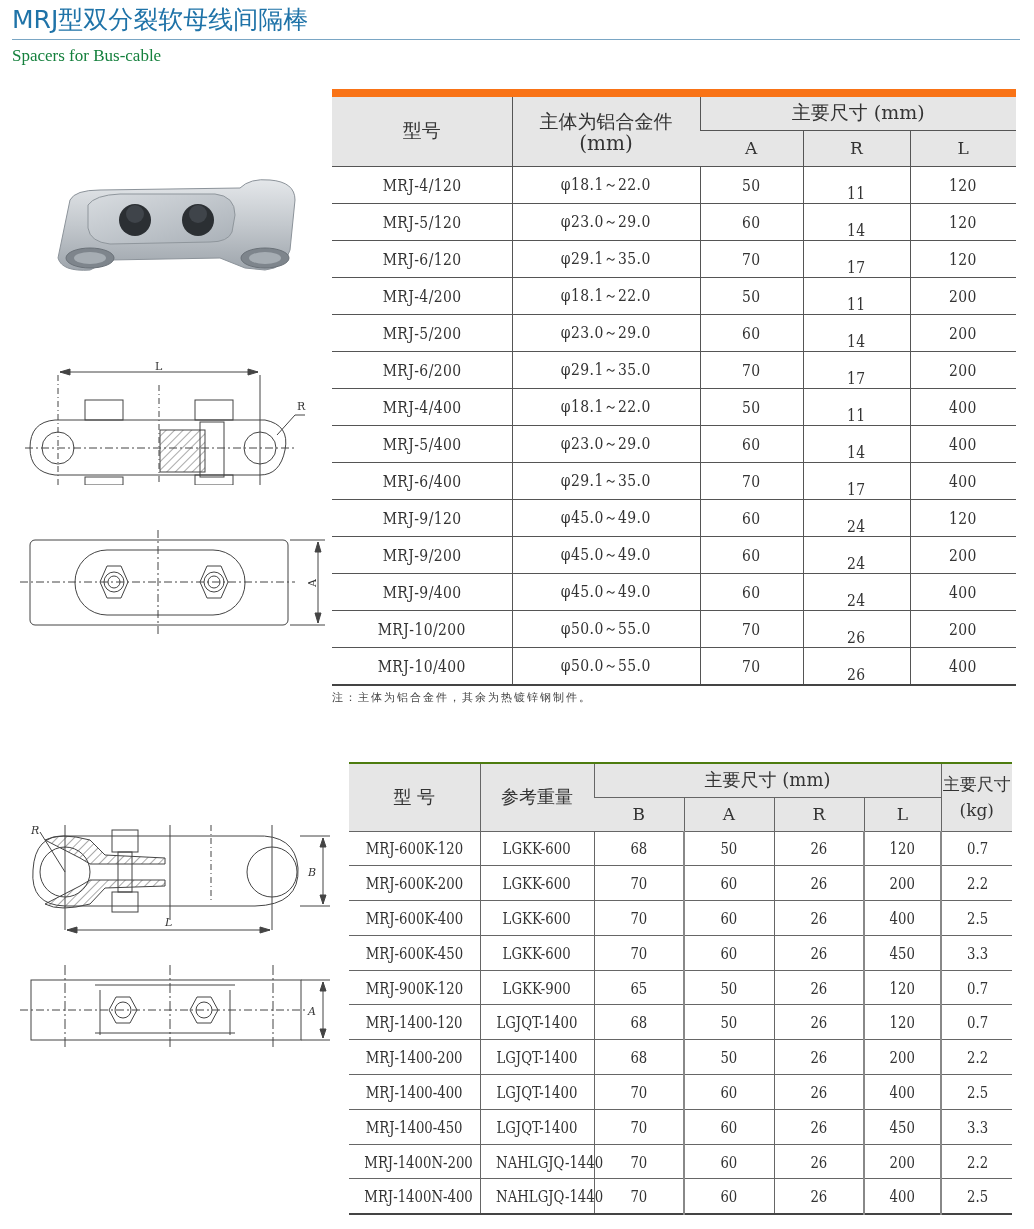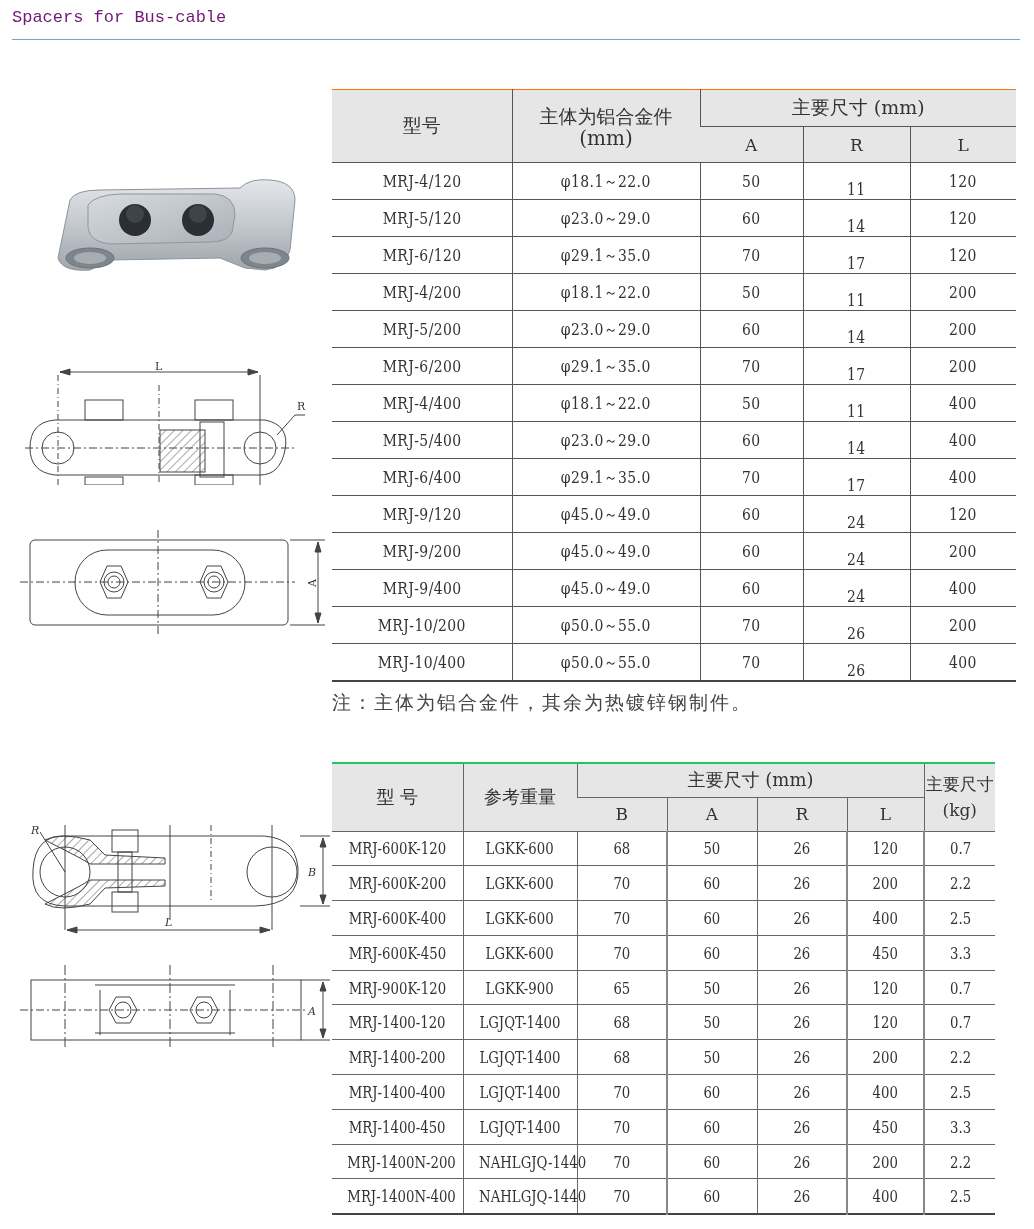--- a/index.html
+++ b/index.html
@@ -2,58 +2,59 @@
 <html><head>
   <meta charset="utf-8">
   <style>
     * { box-sizing: border-box; margin: 0; padding: 0; }
     html, body { width: 1034px; height: 1229px; background: #ffffff; overflow: hidden; }
     body { position: relative; font-family: "DejaVu Serif", "Liberation Serif", serif; color: #333; }
 
     .title-block { position: absolute; left: 12px; top: 4px; width: 1010px; }
     .title-cn { font-family: "DejaVu Sans", "Liberation Sans", sans-serif; font-size: 25px; color: #1f73a8; line-height: 32px; letter-spacing: 0px; }
     .title-rule { position: absolute; left: 0; top: 35px; width: 1008px; height: 1px; background: #7aa6c4; }
-    .title-en { font-family: Liberation Mono, monospace; font-size: 17px; color: #701a75; line-height: 24px; margin-top: 2px; }
+    .title-en { font-family: Liberation Serif, serif; font-size: 17px; color: #15803d; line-height: 24px; margin-top: 8px; }
 
     table { border-collapse: collapse; position: absolute; table-layout: fixed; }
     td, th { font-weight: normal; text-align: center; vertical-align: middle; font-family: "DejaVu Serif", "Liberation Serif", serif; color: #333; }
     th { background: #e6e6e6; }
 
     
-    #t1 { left: 332px; top: 89px; width: 684px; border-top: 1px solid #f97316; border-bottom: 2px solid #444; }
+    #t1 { left: 332px; top: 89px; width: 684px; border-top: 8px solid #f97316; border-bottom: 2px solid #444; }
     #t1 th, #t1 td { border-left: 1px solid #555; border-bottom: 1px solid #555; }
     #t1 th:first-child, #t1 td:first-child { border-left: none; }
     #t1 th { font-size: 19px; }
     #t1 .sub th { font-size: 17px; height: 36px; }
     #t1 .h1 th { height: 37px; }
     #t1 td { font-size: 17px; height: 36.6px; letter-spacing: 0.5px; transform-origin: center; }
     #t1 td .sq { display: inline-block; transform: scaleX(0.82); }
     #t1 td.r { padding-top: 16px; }
 
-    .note { position: absolute; left: 332px; top: 690px; font-size: 19px; color: #444; letter-spacing: 2px; }
+    .note { position: absolute; left: 332px; top: 690px; font-size: 11px; color: #444; letter-spacing: 2px; }
 
     
-    #t2 { left: 332px; top: 762px; width: 663px; border-top: 2px solid #22c55e; border-bottom: 2px solid #444; }
+    #t2 { left: 349px; top: 762px; width: 663px; border-top: 2px solid #4d7c0f; border-bottom: 2px solid #444; }
     #t2 th, #t2 td { border-left: 1px solid #666; border-bottom: 1px solid #666; }
     #t2 th:first-child, #t2 td:first-child { border-left: none; }
     #t2 th { font-size: 18px; }
     #t2 .sub th { font-size: 17px; height: 34px; }
     #t2 .h1 th { height: 34px; }
     #t2 td { font-size: 17px; height: 34.8px; }
     #t2 td .sq { display: inline-block; transform: scaleX(0.78); white-space: nowrap; }
     #t2 td.thick { border-left: 2px solid #888; }
     #t2 th .stack { display: block; line-height: 26px; }
 
     .fig { position: absolute; }
     svg text { font-family: "DejaVu Serif", "Liberation Serif", serif; }
   </style>
 </head>
 <body>
 
 <div class="title-block">
+  <div class="title-cn">MRJ型双分裂软母线间隔棒</div>
   <div class="title-rule"></div>
   <div class="title-en">Spacers for Bus-cable</div>
 </div>
 
 <svg class="fig" style="left:50px;top:170px" width="260" height="110" viewBox="0 0 260 110">
   <defs>
     <linearGradient id="metal" x1="0" y1="0" x2="0" y2="1">
       <stop offset="0" stop-color="#e4e7ea"></stop>
       <stop offset="0.5" stop-color="#c3c8cd"></stop>
       <stop offset="1" stop-color="#9ea5ac"></stop>

